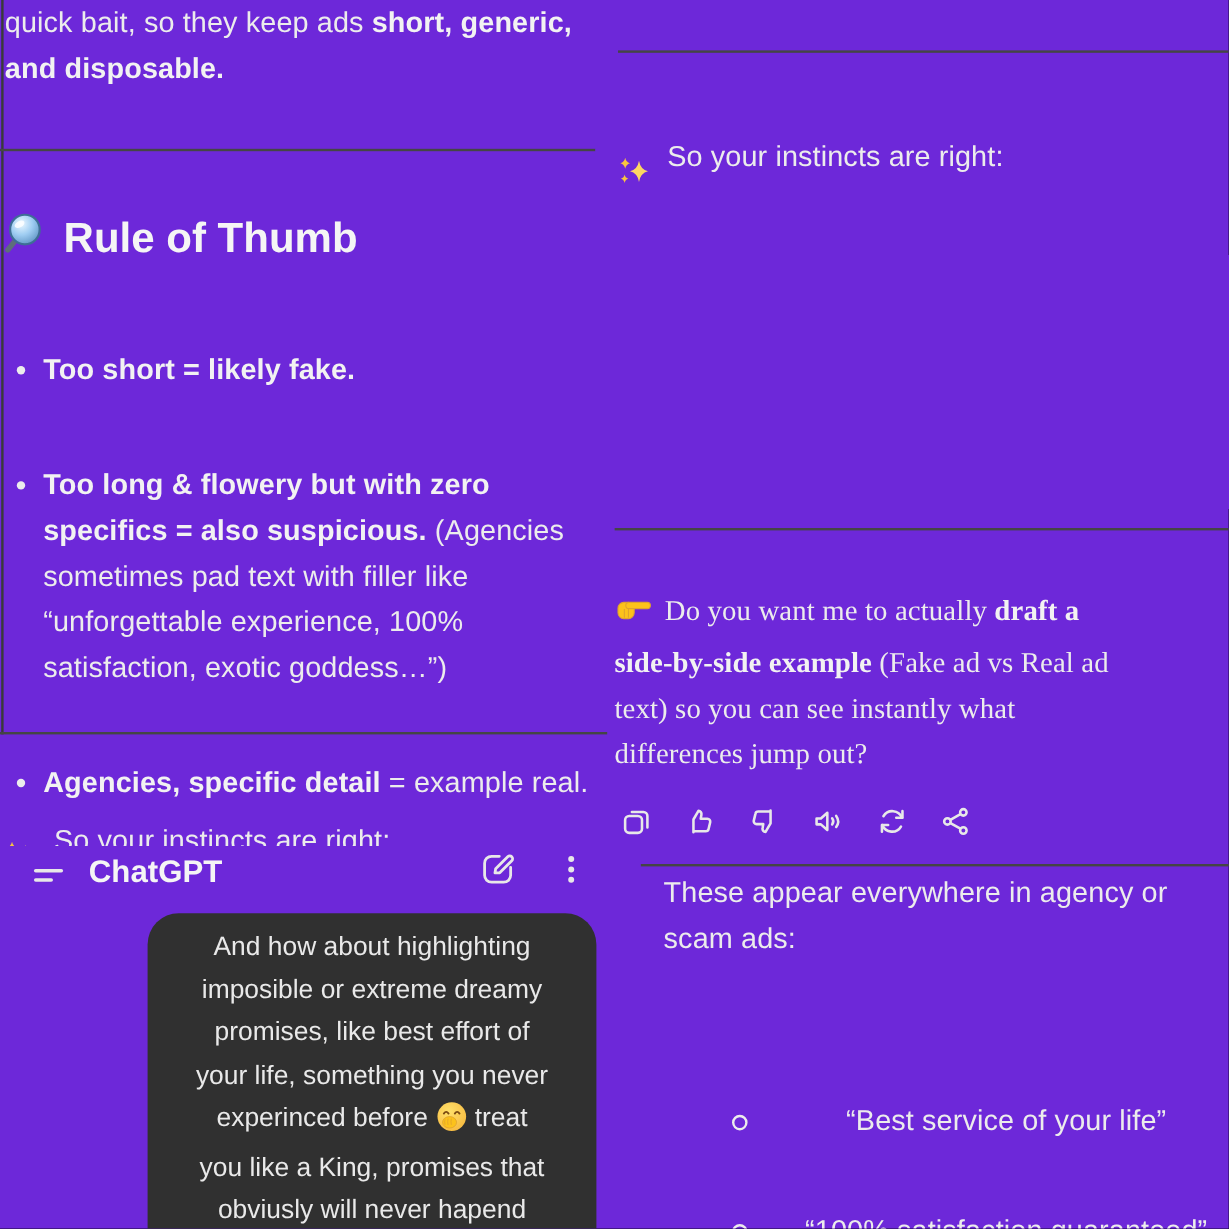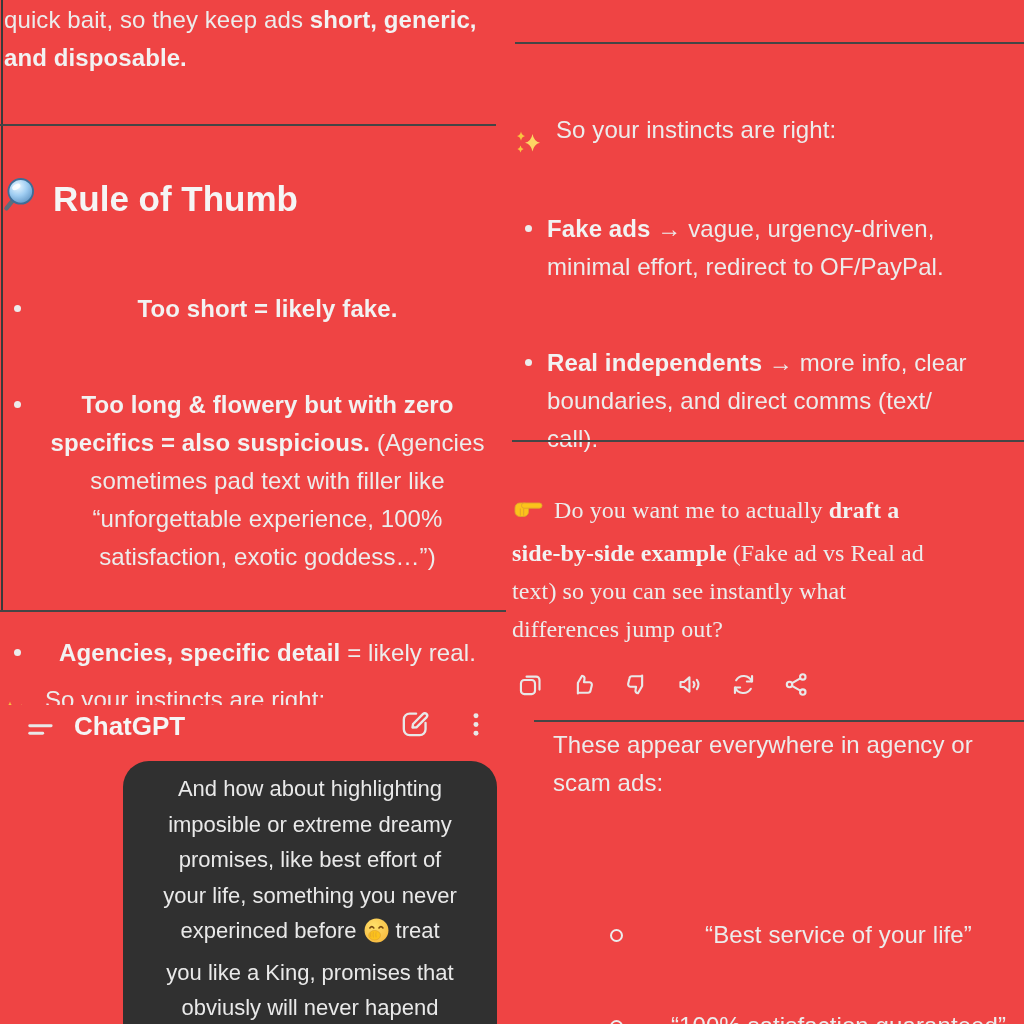--- a/index.html
+++ b/index.html
@@ -1,16 +1,16 @@
 <!DOCTYPE html>
 <html><head>
 <meta charset="utf-8">
 <style>
   html,body{margin:0;padding:0;background:#000;}
-  .canvas{position:relative;width:1024px;height:1024px;background:#ef4444;overflow:hidden;
+  .canvas{position:relative;width:1024px;height:1024px;background:#6d28d9;overflow:hidden;
           font-family:"Liberation Sans",sans-serif;color:#ececec;}
   .panel{position:absolute;overflow:hidden;}
   #q-tl{left:0;top:0;width:512px;height:705px;}
   #q-bl{left:0;top:705px;width:512px;height:319px;text-align:center;}
   #q-tr{left:512px;top:0;width:512px;height:720px;}
   #q-br{left:532px;top:720px;width:512px;height:304px;}
 
   .body{font-size:24px;line-height:38px;white-space:pre-line;letter-spacing:0.1px;}
   .b{font-weight:700;color:#f2f2f2;}
   .hr{position:absolute;height:2px;background:#454545;}
@@ -66,28 +66,28 @@
             </radialGradient>
           </defs>
           <path d="M8.6 20 3.6 26.2" stroke="#5d6e7b" stroke-width="3.6" stroke-linecap="round" fill="none"></path>
           <circle cx="15.2" cy="12.4" r="10" fill="url(#mg)" stroke="#3e6e96" stroke-width="1.5"></circle>
           <ellipse cx="11.6" cy="8.8" rx="3.6" ry="2.1" fill="rgba(255,255,255,.8)" transform="rotate(-28 11.6 8.8)"></ellipse>
         </svg>
       </span>
       <span>Rule of Thumb</span>
     </div>
 
-    <ul class="dots body abs" style="left:13px;top:252px;width:486px;text-align:center;">
+    <ul class="dots body abs" style="left:13px;top:252px;width:486px;">
       <li><span class="b">Too short = likely fake.</span><span></span></li>
       <li><span class="b">Too long &amp; flowery but with zero
 specifics = also suspicious.</span><span> (Agencies
 sometimes pad text with filler like
 “unforgettable experience, 100%
 satisfaction, exotic goddess…”)</span></li>
-      <li><span class="b">Agencies, specific detail</span><span> = likely real.</span></li>
+      <li><span class="b">Agencies, specific detail</span><span> = example real.</span></li>
     </ul>
 
     <div class="hr" style="left:0;top:610px;width:506px;"></div>
 
     <div class="inline-row body abs" style="left:2px;top:662px;">
       <span>
         <svg width="30" height="27" viewBox="0 0 30 27">
           <path d="M19.5 4 Q20.8 11.3 27 12.8 Q20.8 14.3 19.5 21.6 Q18.2 14.3 12 12.8 Q18.2 11.3 19.5 4 Z" fill="#fdd663"></path>
           <path d="M8 1.5 Q8.7 5.2 12 6.1 Q8.7 7 8 10.7 Q7.3 7 4 6.1 Q7.3 5.2 8 1.5 Z" fill="#f9c440"></path>
           <path d="M7.5 15.5 Q8 18.3 10.6 19 Q8 19.7 7.5 22.5 Q7 19.7 4.4 19 Q7 18.3 7.5 15.5 Z" fill="#f9c440"></path>
@@ -155,27 +155,20 @@
       <span>
         <svg width="30" height="27" viewBox="0 0 30 27">
           <path d="M19.5 4 Q20.8 11.3 27 12.8 Q20.8 14.3 19.5 21.6 Q18.2 14.3 12 12.8 Q18.2 11.3 19.5 4 Z" fill="#fdd663"></path>
           <path d="M8 1.5 Q8.7 5.2 12 6.1 Q8.7 7 8 10.7 Q7.3 7 4 6.1 Q7.3 5.2 8 1.5 Z" fill="#f9c440"></path>
           <path d="M7.5 15.5 Q8 18.3 10.6 19 Q8 19.7 7.5 22.5 Q7 19.7 4.4 19 Q7 18.3 7.5 15.5 Z" fill="#f9c440"></path>
         </svg>
       </span>
       <span>So your instincts are right:</span>
     </div>
 
-    <ul class="dots body abs" style="left:12px;top:172px;width:496px;">
-      <li><span class="b">Fake ads</span><span> → vague, urgency-driven,
-minimal effort, redirect to OF/PayPal.</span></li>
-      <li><span class="b">Real independents</span><span> → more info, clear
-boundaries, and direct comms (text/
-call).</span></li>
-    </ul>
 
     <div class="hr" style="left:0;top:440px;width:512px;"></div>
 
     <p class="body abs" style="left:0;top:491px;width:510px;margin:0;font-family:Liberation Serif, serif;"><span class="q-emoji"><svg width="33" height="28" viewBox="0 0 32 28">
         <g fill="#fcc21b" stroke="#e0a32e" stroke-width="0.9">
           <rect x="2.5" y="8" width="13.5" height="13.5" rx="4.8"></rect>
           <rect x="9" y="8" width="20.5" height="5.2" rx="2.6"></rect>
         </g>
         <path d="M7.8 13.5v7.2M11.2 13.5v7.2" stroke="#e0a32e" stroke-width="0.9" fill="none"></path>
       </svg></span><span>Do you want me to actually </span><span class="b">draft a

